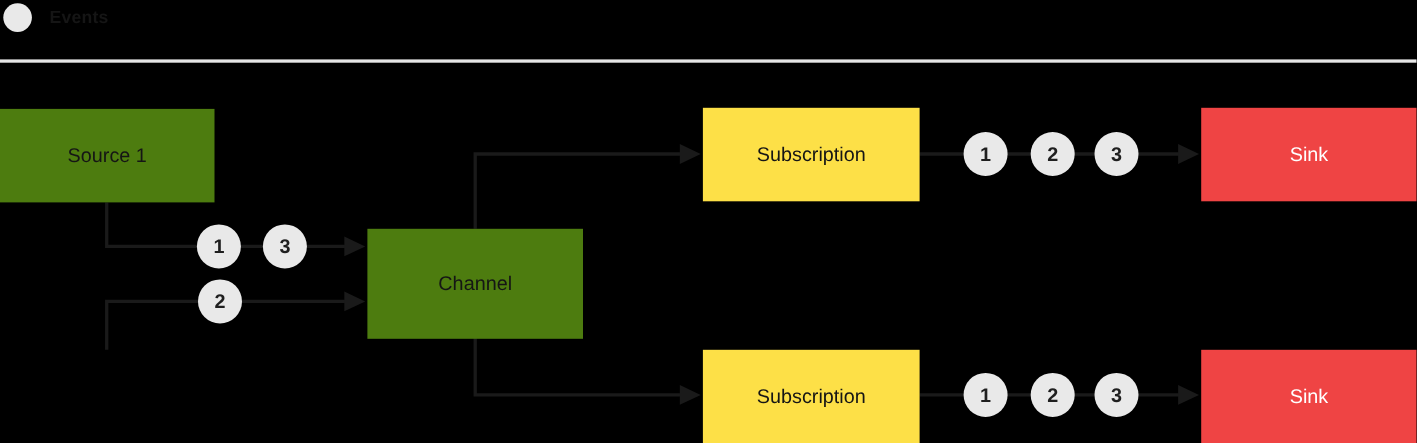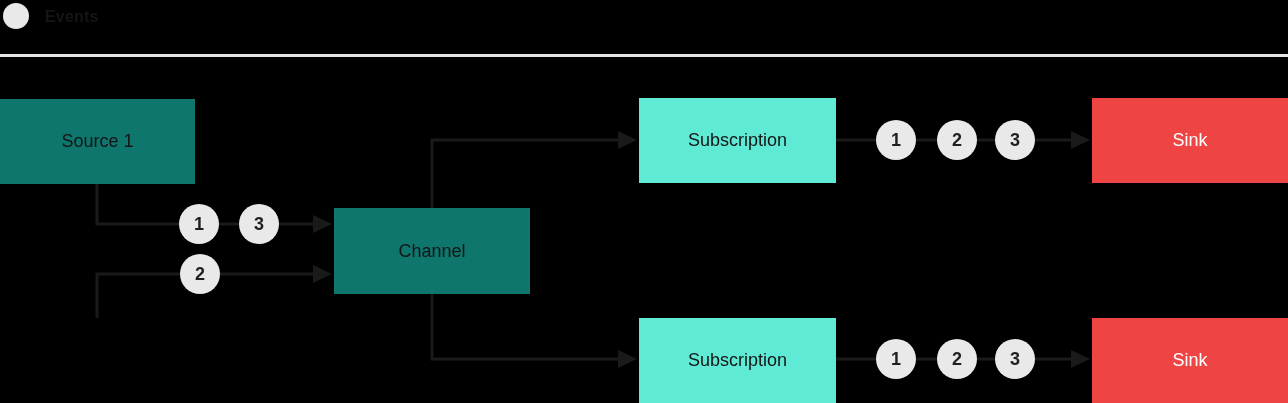--- a/index.html
+++ b/index.html
@@ -60,27 +60,27 @@
   .node {
     position: absolute;
     display: flex;
     align-items: center;
     justify-content: center;
     font-size: 18px;
     font-weight: 500;
     color: #151515;
     box-sizing: border-box;
   }
-  .node.gray  { background: #0f766e; }
-  .node.lblue { background: #5eead4; }
+  .node.gray  { background: #4d7c0f; }
+  .node.lblue { background: #fde047; }
   .node.blue  { background: #ef4444; color: #ffffff; }
 
   .n-source1     { left: 0px;    top: 99px;  width: 195px; height: 85px; }
   .n-source2     { left: 0px;    top: 318px; width: 195px; height: 85px; }
-  .n-channel     { left: 334px;  top: 208px; width: 196px; height: 86px; align-items: center; }
+  .n-channel     { left: 334px;  top: 208px; width: 196px; height: 100px; align-items: center; }
   .n-sub-top     { left: 639px;  top: 98px;  width: 197px; height: 85px; }
   .n-sub-bottom  { left: 639px;  top: 318px; width: 197px; height: 85px; }
   .n-sink-top    { left: 1092px; top: 98px;  width: 196px; height: 85px; }
   .n-sink-bottom { left: 1092px; top: 318px; width: 196px; height: 85px; }
 
   
   .badge {
     position: absolute;
     width: 40px; height: 40px;
     border-radius: 50%;

